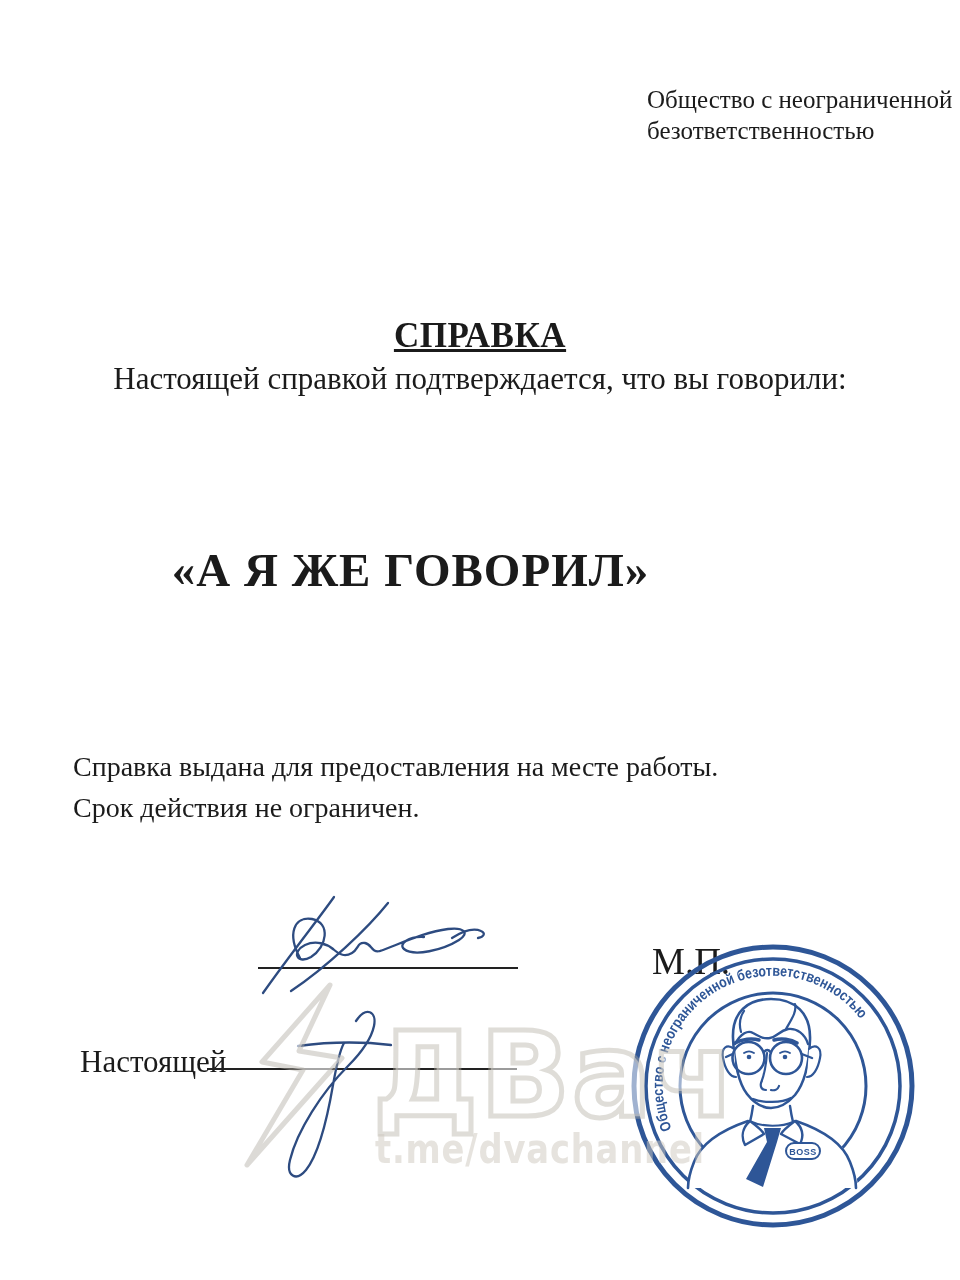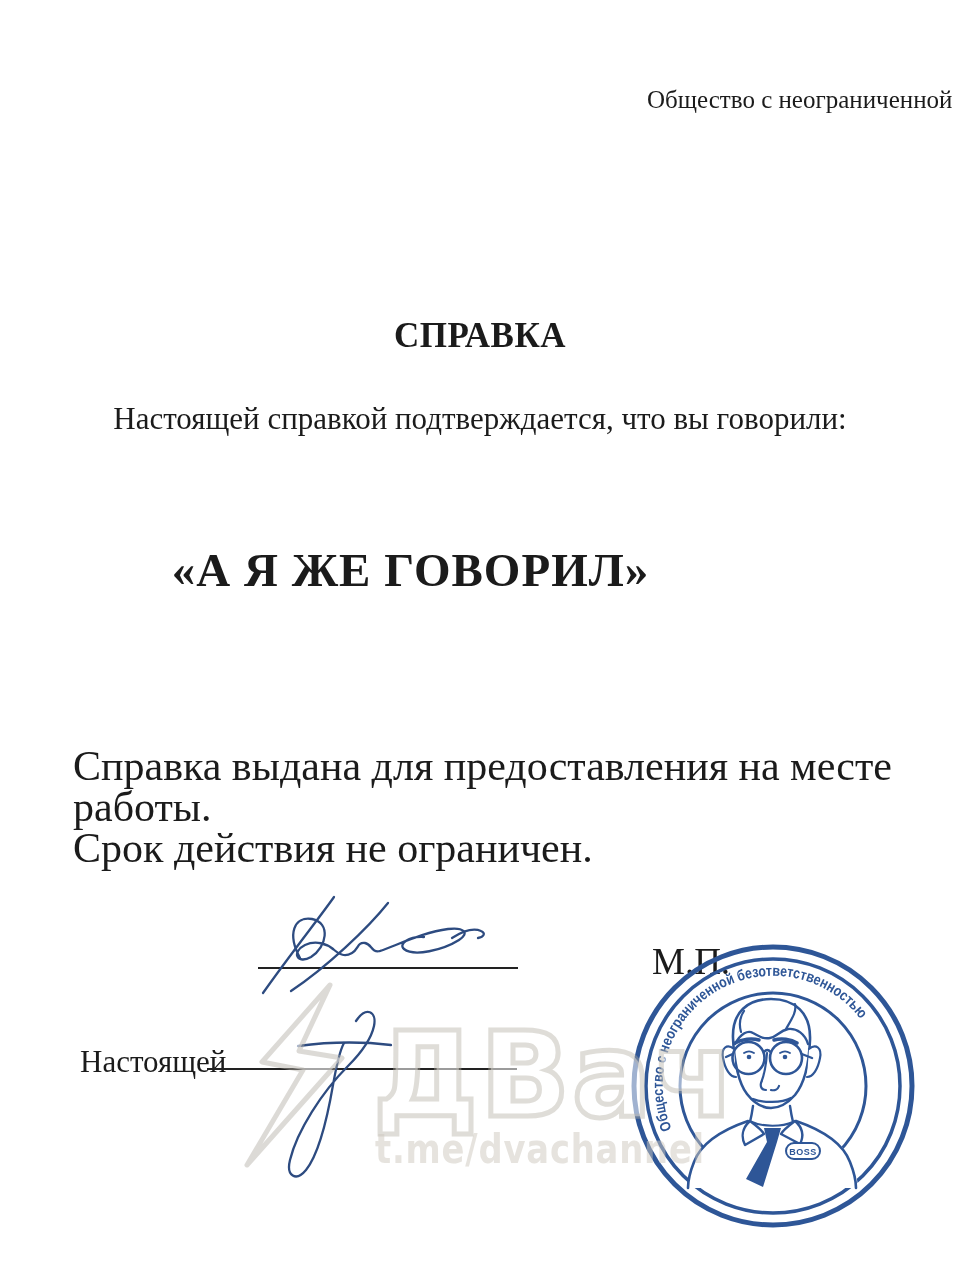--- a/index.html
+++ b/index.html
@@ -1,39 +1,40 @@
 <!DOCTYPE html>
 <html><head>
 <meta charset="utf-8">
 <style>
   html,body{margin:0;padding:0;background:#fff;}
   .page{position:relative;width:960px;height:1280px;background:#ffffff;overflow:hidden;
         font-family:"Liberation Serif", serif;color:#1b1b1b;}
   .abs{position:absolute;}
   .org-header{left:602px;top:84px;font-size:25px;line-height:31px;margin-left:45px;}
-  .doc-title{left:0;top:316px;width:960px;text-align:center;font-size:35px;font-weight:bold;letter-spacing:.5px;}
-  .doc-lead{left:0;top:361px;width:960px;text-align:center;font-size:31px;margin-top:40px;}
+  .doc-title{left:0;top:316px;width:960px;text-align:center;font-size:35px;font-weight:bold;letter-spacing:.5px;text-decoration:underline;}
+  .doc-lead{left:0;top:361px;width:960px;text-align:center;font-size:31px;}
   .doc-statement{left:0;top:543px;width:821px;text-align:center;font-size:47px;font-weight:bold;letter-spacing:1px;}
-  .doc-body{left:73px;top:746px;font-size:42px;line-height:41px;}
+  .doc-body{left:73px;top:746px;font-size:28px;line-height:41px;}
   .sig-label{font-size:31px;}
   .sig-head-label{left:80px;top:941px;}
   .sig-acct-label{left:80px;top:1044px;}
   .mp-label{left:652px;top:940px;font-size:37px;}
   .sig-line{height:2px;background:#222;}
   .sig-line-head{left:258px;top:967px;width:260px;}
   .sig-line-acct{left:207px;top:1068px;width:310px;}
   svg.overlay{position:absolute;left:0;top:0;pointer-events:none;}
 </style>
 </head>
 <body>
 
 <div class="page">
 
   <div class="abs org-header">
     <div>Общество с неограниченной</div>
+    <div>безответственностью</div>
   </div>
 
   <div class="abs doc-title">СПРАВКА</div>
   <div class="abs doc-lead">Настоящей справкой подтверждается, что вы говорили:</div>
 
   <div class="abs doc-statement">«А Я ЖЕ ГОВОРИЛ»</div>
 
   <div class="abs doc-body">
     <div>Справка выдана для предоставления на месте работы.</div>
     <div>Срок действия не ограничен.</div>

